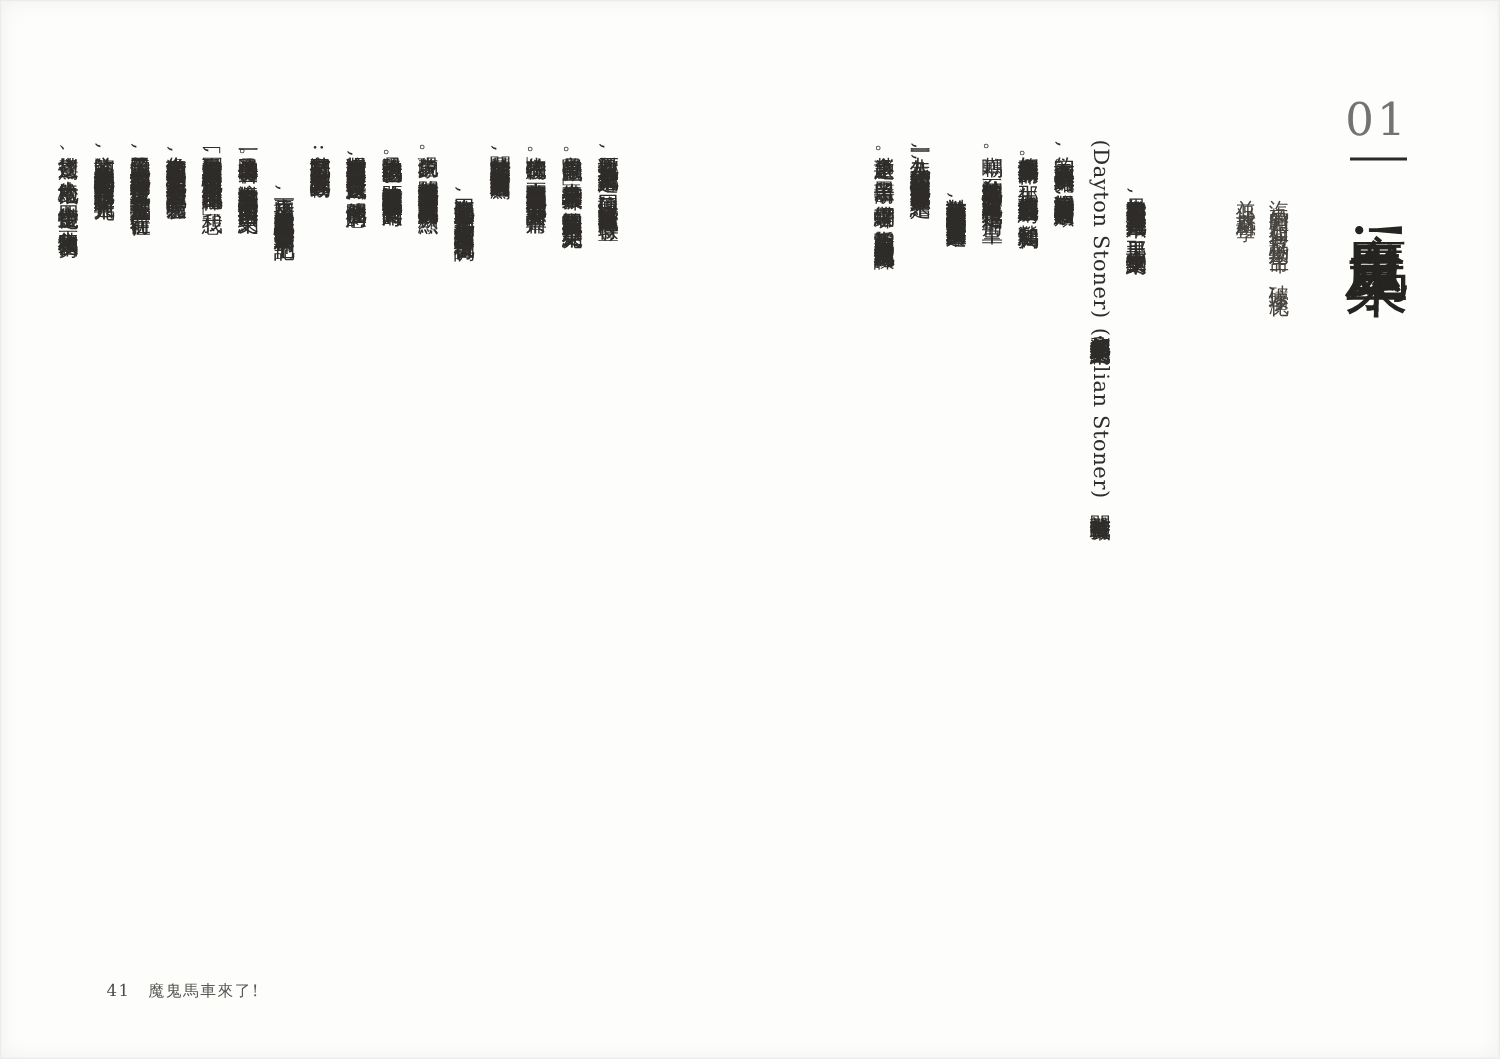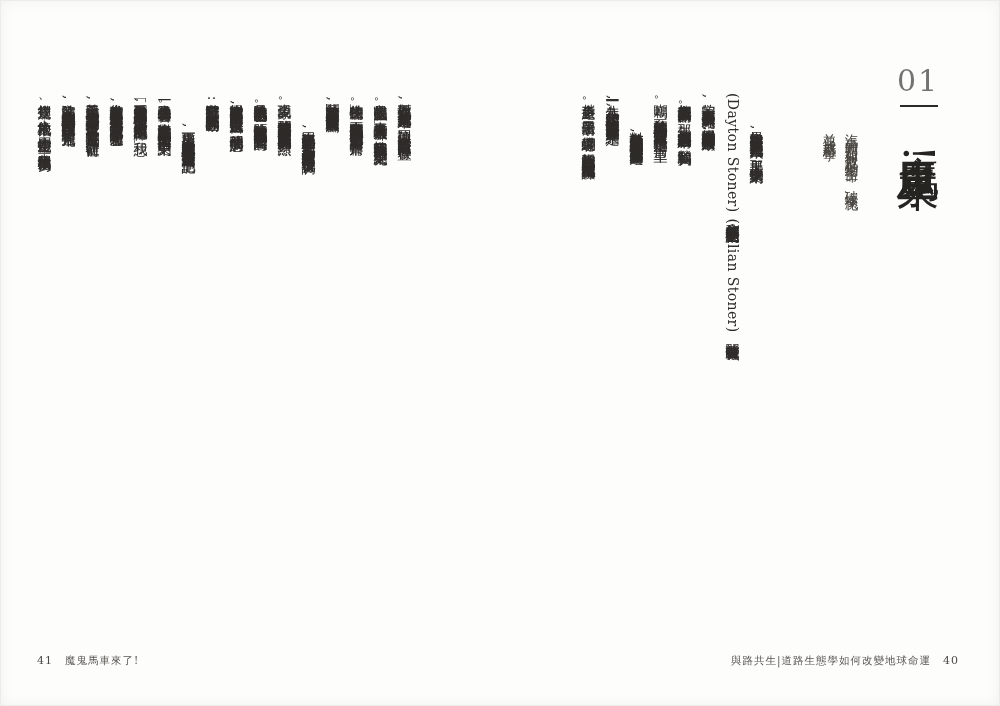--- a/index.html
+++ b/index.html
@@ -49,21 +49,21 @@
     font-size: 14px; line-height: 24px; letter-spacing: 0.4px;
     color: #2f2d2a; white-space: nowrap;
   }
   .vline.indent { text-indent: 2em; }
   
   .footer {
     position: absolute; top: 653px;
     font-size: 10.5px; color: #5a5751; letter-spacing: 1px;
     white-space: nowrap;
   }
-  .footer-left  { left: 36px; }
+  .footer-left  { left: 70px; }
   .footer-right { right: 40px; }
   .footer .pgnum { font-size: 11px; color: #4c4a45; letter-spacing: 1px; }
   .footer-left .pgnum { margin-right: 12px; }
   .footer-right .pgnum { margin-left: 12px; }
 </style>
 </head>
 <body>
 
 <div class="spread">
 
@@ -101,17 +101,14 @@
       <div class="vline">「受到兩股力量的嚴格控制,一個來自他的保守性格,另一個來自他的科學紀律。」我想</div>
       <div class="vline">像史東納坐在方向盤後面,妻子莉蓮坐在他旁邊,手裡拿著鉛筆和筆記本,陽光照射在金</div>
       <div class="vline">黃色的玉米田,他們溫和的爭論著:那是土撥鼠還是兔子?是嘲鶇還是擬八哥?在前往研</div>
       <div class="vline">究站的路上,他們總共記錄到八十四隻動物,回程時記錄到一百四十一隻,其中包括十九</div>
       <div class="vline">隻撲翅鴷、十八隻地松鼠、十四隻襪帶蛇、兩隻黃鼠狼和一隻伯勞。</div>
     </div>
 
   <div class="footer footer-left">
     <span class="pgnum">41</span><span>魔鬼馬車來了!</span>
   </div>
-  <div class="footer footer-right">
-    <span>與路共生|道路生態學如何改變地球命運</span><span class="pgnum">40</span>
-  </div>
 
 </div>
 
 </body></html>

